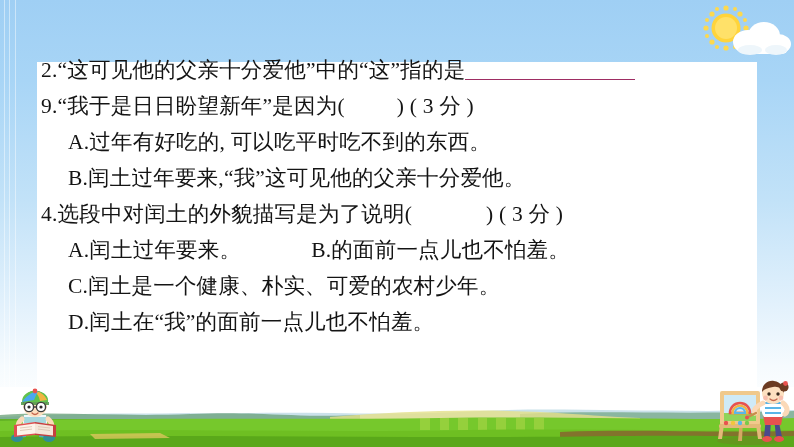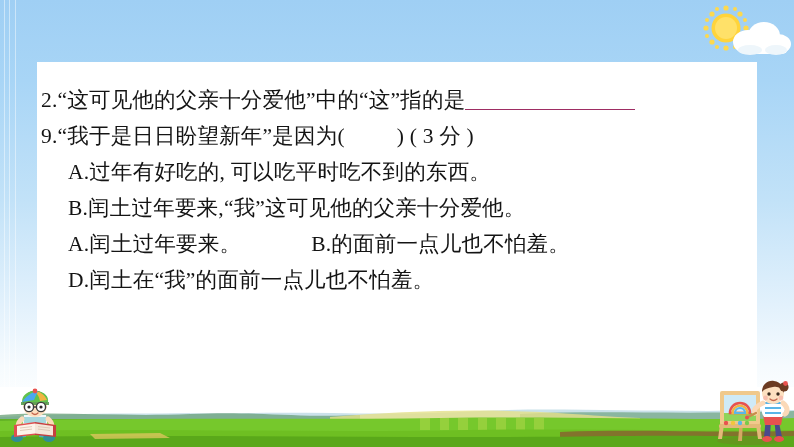--- a/index.html
+++ b/index.html
@@ -41,21 +41,21 @@
   
   #panel{
     position:absolute;
     left:37px; top:62px; width:720px; height:345px;
     background:#ffffff;
   }
 
   
   #qblock{
     position:absolute;
-    left:37px; top:76px; width:720px;
+    left:37px; top:46px; width:720px;
     padding:6px 0 0 4px;
     color:#141414;
     font-size:21.5px;
     line-height:36px;
     letter-spacing:.2px;
     white-space:nowrap;
   }
   .line{ height:36px; display:block; position:relative; }
   .indent{ padding-left:27px; }
 
@@ -148,23 +148,25 @@
   <div id="qblock">
 
     <span class="line"><span>2.“这可见他的父亲十分爱他”中的“这”指的是</span><span class="blank b1"></span></span>
 
 
     <span class="line"><span>9.“我于是日日盼望新年”是因为(</span><span class="gap"></span><span>) ( 3 分 )</span></span>
 
     <span class="line indent">A.过年有好吃的, 可以吃平时吃不到的东西。</span>
     <span class="line indent">B.闰土过年要来,“我”这可见他的父亲十分爱他。</span>
 
+    <span class="line"><span>4.选段中对闰土的外貌描写是为了说明(</span><span class="gap-wide"></span><span>) ( 3 分 )</span></span>
 
     <span class="line indent"><span>A.闰土过年要来。</span><span style="display:inline-block;width:70px"></span><span>B.的面前一点儿也不怕羞。</span></span>
 
+    <span class="line indent">C.闰土是一个健康、朴实、可爱的农村少年。</span>
     <span class="line indent">D.闰土在“我”的面前一点儿也不怕羞。</span>
   </div>
 
   <svg id="kid-reading" viewBox="0 0 62 58">
     <ellipse cx="31" cy="54" rx="24" ry="4" fill="#5aa81a" opacity=".25"></ellipse>
 
     <path d="M16,40 C12,46 11,50 14,51 L22,50 L21,41 Z" fill="#4fb0b8"></path>
     <path d="M40,40 C45,46 46,50 43,51 L35,50 L36,41 Z" fill="#4fb0b8"></path>
     <ellipse cx="13" cy="51" rx="6" ry="4" fill="#2f8f96"></ellipse>
     <ellipse cx="45" cy="51" rx="6" ry="4" fill="#2f8f96"></ellipse>

